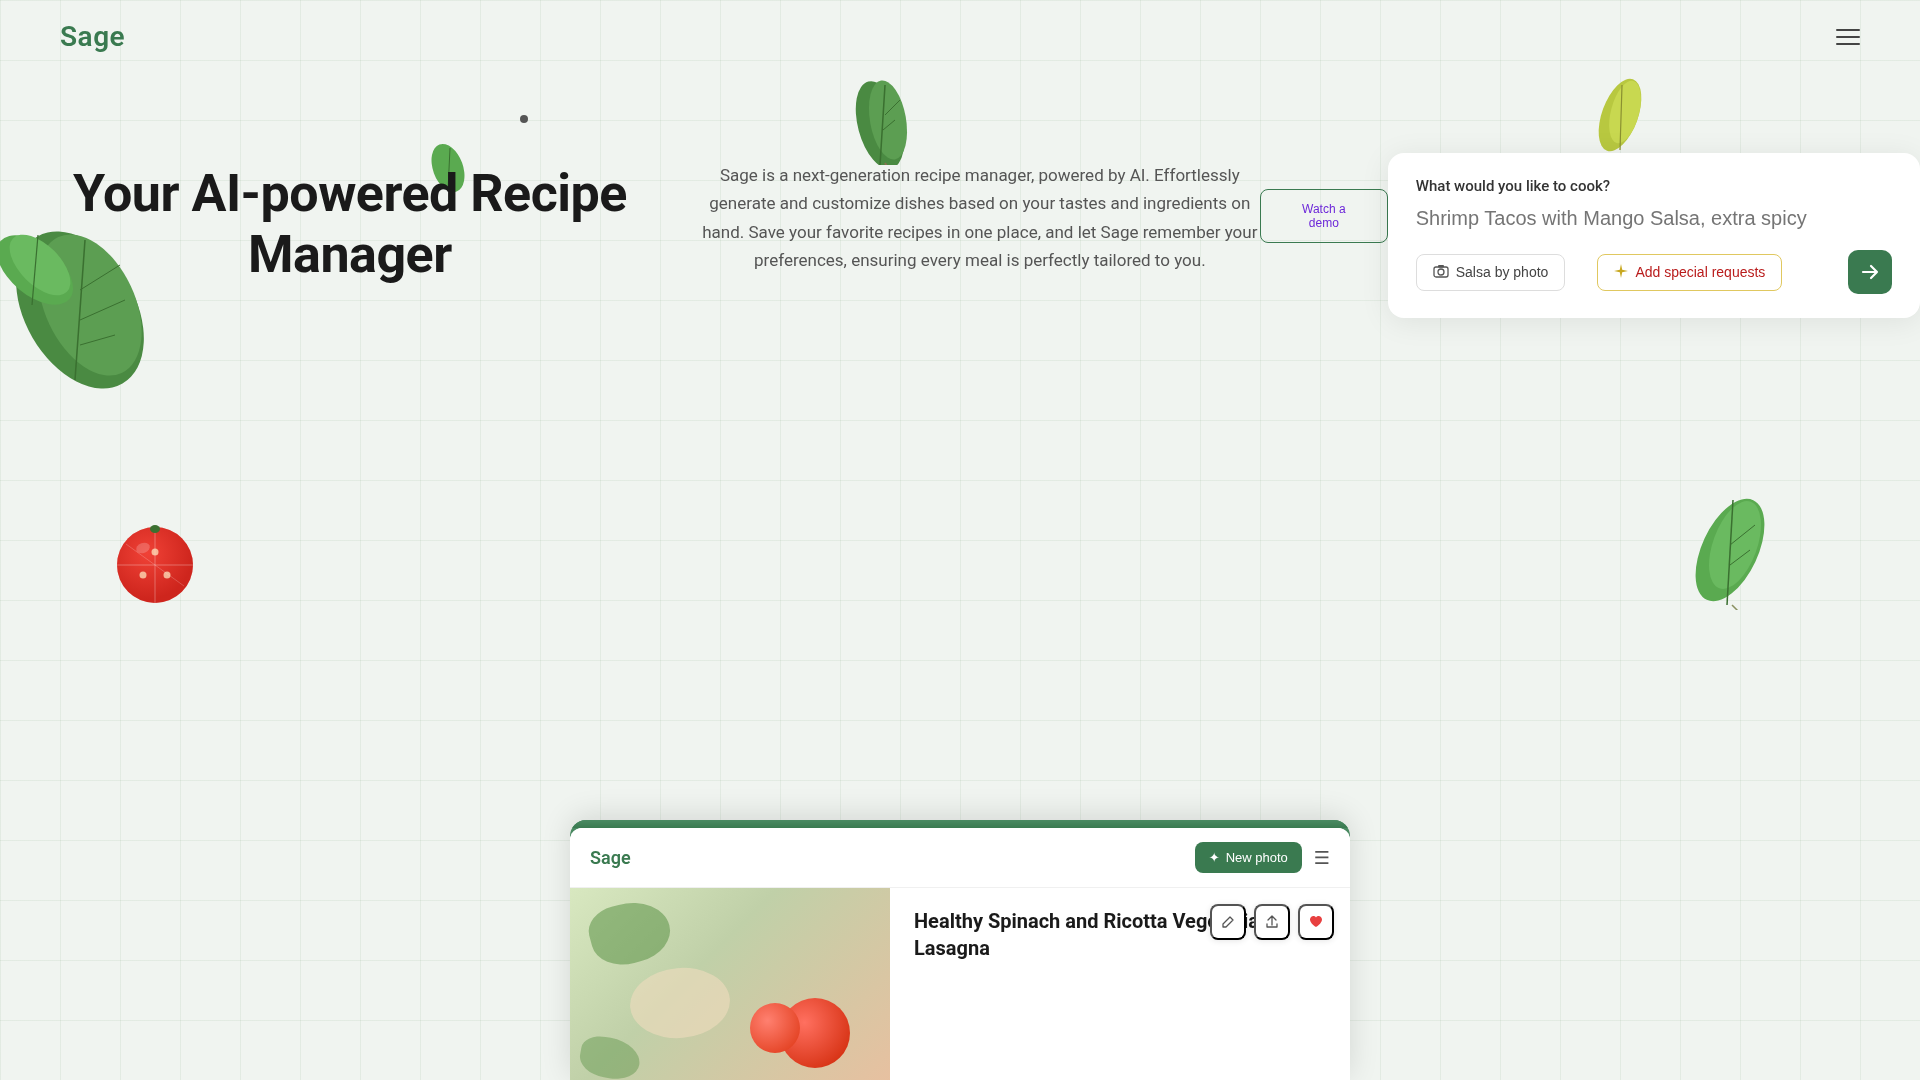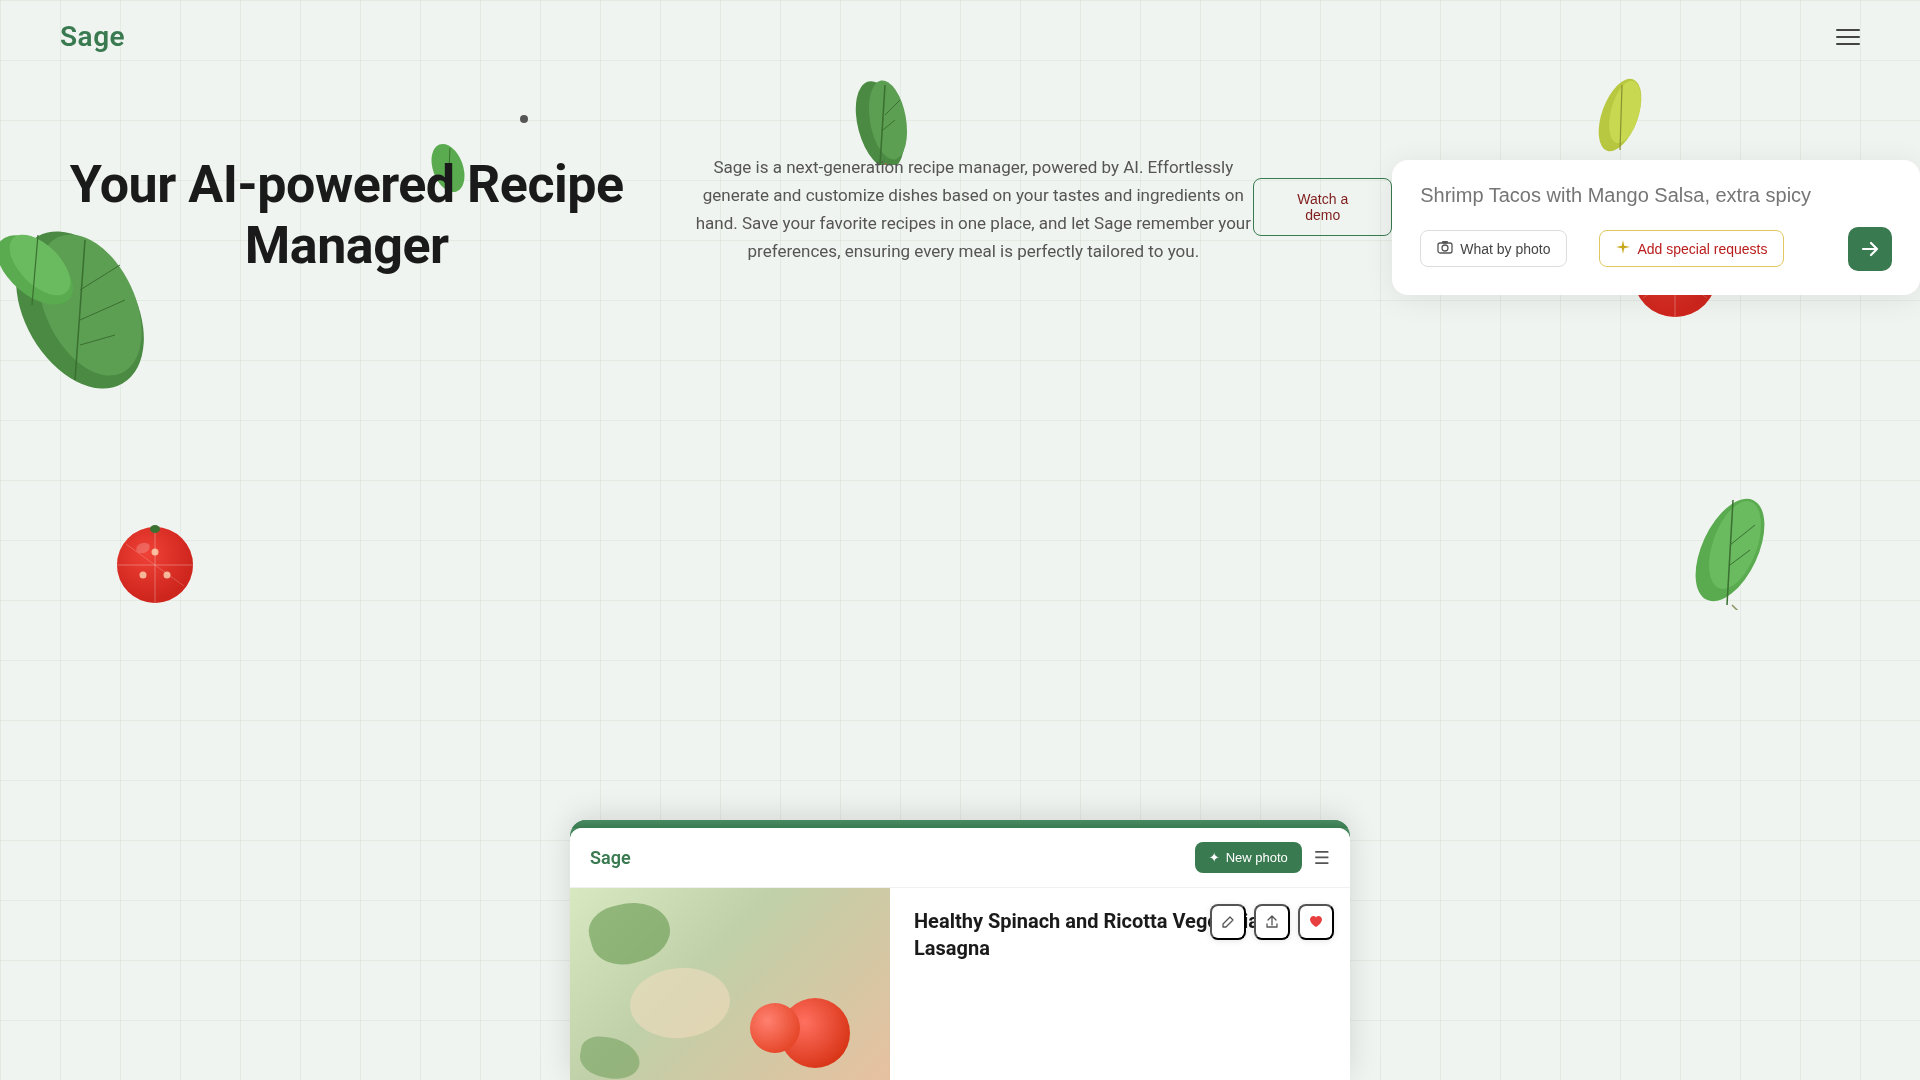--- a/index.html
+++ b/index.html
@@ -100,23 +100,23 @@
       color: #555;
       text-align: center;
       max-width: 560px;
       line-height: 1.65;
       margin-bottom: 36px;
     }
 
     .watch-demo-btn {
       border: 1.5px solid #3a7a50;
       background: transparent;
-      color: #7f1d1d;
+      color: #6d28d9;
       padding: 12px 28px;
-      font-size: 14px;
+      font-size: 12px;
       border-radius: 8px;
       cursor: pointer;
       font-weight: 500;
       transition: background 0.2s;
       margin-bottom: 40px;
     }
 
     
     .search-card {
       background: white;
@@ -380,32 +380,33 @@
   <line x1="62" y1="125" x2="85" y2="148" stroke="#8a9060" stroke-width="1.5"></line>
 </svg>
 
 <main class="main-content">
   <h1 class="hero-title">Your AI-powered Recipe Manager</h1>
   <p class="hero-subtitle">Sage is a next-generation recipe manager, powered by AI. Effortlessly generate and customize dishes based on your tastes and ingredients on hand. Save your favorite recipes in one place, and let Sage remember your preferences, ensuring every meal is perfectly tailored to you.</p>
 
   <button class="watch-demo-btn">Watch a demo</button>
 
   <div class="search-card">
+    <div class="search-label">What would you like to cook?</div>
     <input class="search-input" type="text" placeholder="Shrimp Tacos with Mango Salsa, extra spicy" style="">
     <div class="search-actions">
       <div class="search-action-buttons">
         <button class="action-btn">
           <span class="action-btn-icon">
             <svg width="16" height="14" viewBox="0 0 16 14" fill="none">
               <rect x="1" y="3" width="14" height="10" rx="2" stroke="#555" stroke-width="1.3" fill="none"></rect>
               <circle cx="8" cy="8" r="3" stroke="#555" stroke-width="1.3" fill="none"></circle>
               <rect x="5" y="1" width="6" height="2.5" rx="1" fill="#555"></rect>
             </svg>
           </span>
-          <span>What by photo</span>
+          <span>Salsa by photo</span>
         </button>
         <button class="action-btn special-btn">
           <span class="action-btn-icon">
             <svg width="14" height="14" viewBox="0 0 14 14" fill="none">
               <path d="M7 0L8.2 5.8L14 7L8.2 8.2L7 14L5.8 8.2L0 7L5.8 5.8Z" fill="#c8a820"></path>
             </svg>
           </span>
           <span>Add special requests</span>
         </button>
       </div>

